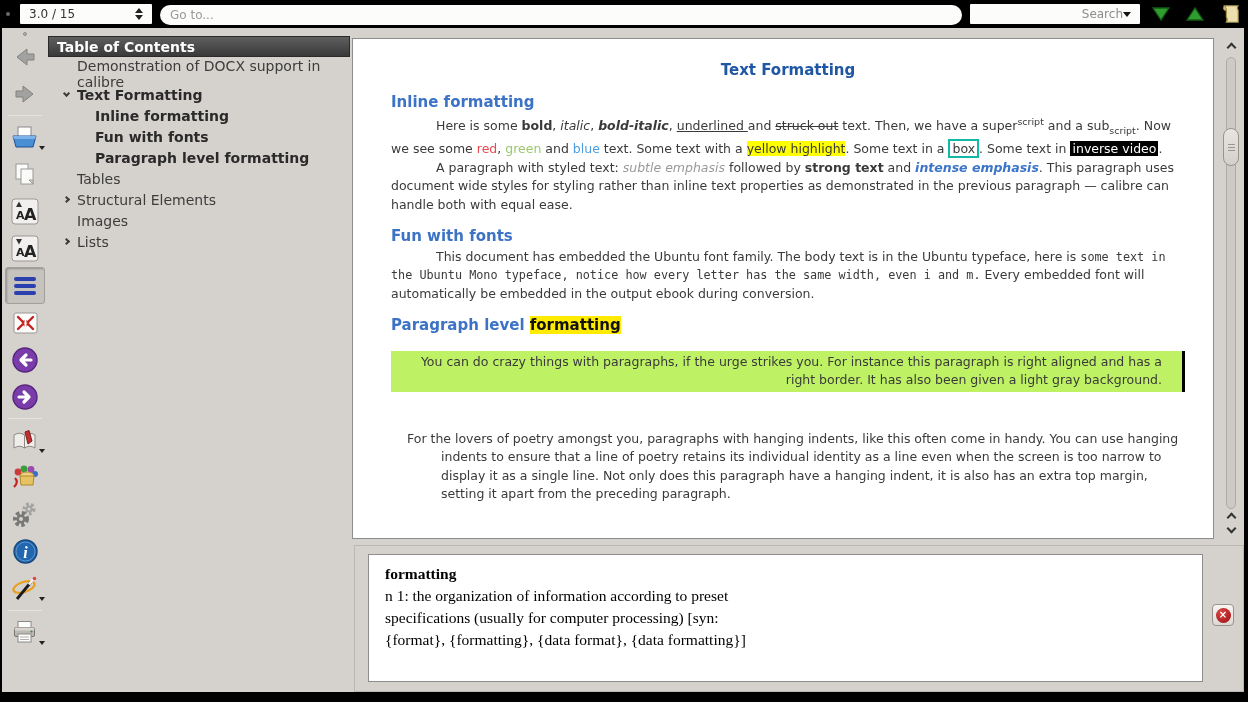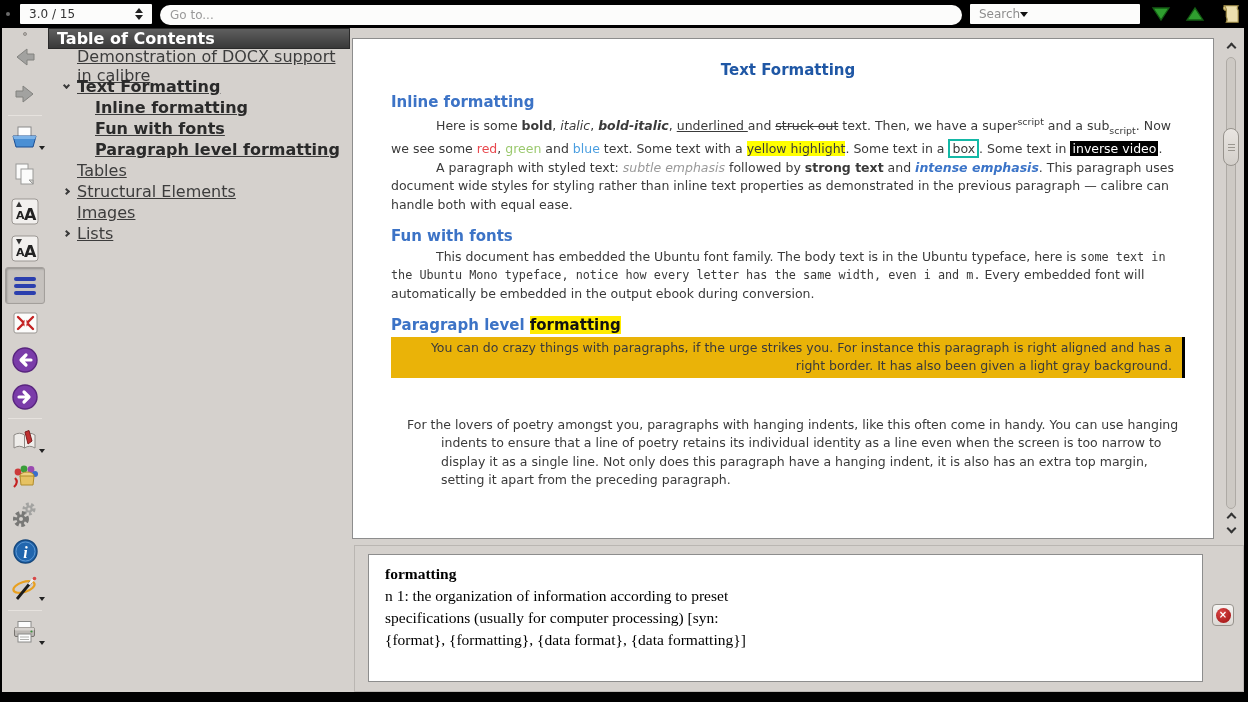--- a/index.html
+++ b/index.html
@@ -13,61 +13,61 @@
   .field { height:20px; background:#fcfcfb; border-radius:1px; display:flex; align-items:center;
            font-size:12px; color:#333; padding:0 9px; }
   .spinner { width:132px; justify-content:space-between; }
   .spin-arrows { display:flex; flex-direction:column; gap:2px; align-items:center; }
   .tri-up    { width:0; height:0; border-left:4px solid transparent; border-right:4px solid transparent; border-bottom:5px solid #222; }
   .tri-down  { width:0; height:0; border-left:4px solid transparent; border-right:4px solid transparent; border-top:5px solid #222; }
   .goto-wrap { flex:1; }
   .goto-input { width:100%; height:20px; border:none; outline:none; background:#fcfcfb;
                 border-radius:10px; font-size:12px; padding:0 10px; color:#333; font-family:"DejaVu Sans", sans-serif;}
   .goto-input::placeholder { color:#9a9a9a; }
-  .searchbox { width:170px; justify-content:flex-start; color:#8d8d8d; }
+  .searchbox { width:170px; justify-content:flex-end; color:#8d8d8d; }
   .combo-arrow { width:0; height:0; border-left:4px solid transparent; border-right:4px solid transparent; border-top:5px solid #111; }
   .tb-btn { background:none; border:none; display:flex; align-items:center; justify-content:center; cursor:pointer; padding:0 2px; }
 
   
   .body-area { position:absolute; top:28px; left:2px; right:4px; bottom:10px; background:#d5d1cd; display:flex; }
 
   
   .strip { width:46px; display:flex; flex-direction:column; align-items:center; padding-top:2px; }
   .strip-dot { width:4px; height:4px; border-radius:50%; background:#b7b3af; border:1px solid #908c88; margin:2px 0 2px 0; }
   .slot { height:37px; width:40px; display:flex; align-items:center; justify-content:center; position:relative; cursor:pointer; }
   .slot.pressed { background:#c6c2be; border:1px solid #a39f9b; border-radius:3px; box-shadow:inset 1px 1px 2px rgba(0,0,0,.25); }
   .slot .mini-chev { position:absolute; right:0px; bottom:6px; width:0; height:0;
                      border-left:3px solid transparent; border-right:3px solid transparent; border-top:4px solid #222; }
   .sep { width:34px; height:1px; background:#b3afab; border-bottom:1px solid #e6e2de; margin:3px 0; }
   .tocbars { display:flex; flex-direction:column; gap:3px; }
   .tocbars div { width:22px; height:4px; background:#2b3fae; border-radius:2px; }
 
   
-  .tocpanel { width:302px; padding-top:0; font-size:16px; color:#3c3c3c;text-decoration:underline; }
+  .tocpanel { width:302px; padding-top:8px; font-size:14px; color:#3c3c3c; }
   .toc-header { height:21px; background:linear-gradient(#5f5f5f,#393939); border:1px solid #2a2a2a;
                 color:#fff; font-weight:bold; display:flex; align-items:center; padding-left:8px; }
   .toc-list { padding-top:6px; }
   .toc-item { height:21px; display:flex; align-items:center; cursor:pointer; }
   .toc-item.lvl1 { padding-left:16px; }
   .toc-item.lvl2 { padding-left:34px; }
   .toc-item.bold { font-weight:bold; color:#2a2a2a; }
   .chev { display:inline-block; width:5px; height:5px; border-right:2px solid #3a3a3a; border-bottom:2px solid #3a3a3a; margin-right:8px; flex:none; }
   .chev.down  { transform:rotate(45deg); margin-top:-2px; }
   .chev.right { transform:rotate(-45deg); }
   .chev.none  { visibility:hidden; }
 
   
   .content-wrap { flex:1; display:flex; flex-direction:column; padding:10px 0 0 2px; }
   .page-row { flex:1; display:flex; min-height:0; }
   .page { flex:1; background:#fff; border:1px solid #8d8d8d; padding:12px 28px 0 38px;
           font-size:12.5px; line-height:18.5px; color:#3a3a3a; overflow:hidden; }
   .doc-title { text-align:center; color:#1f57a5; font-weight:bold; font-size:15px; margin:10px 0 4px; }
   .sec { color:#3c73c6; font-size:15px; font-weight:bold; margin:13px 0 2px; }
   p.body { text-indent:45px; }
-  .gray-para { background:#eab308; border-right:3px solid #000; text-align:right; padding:2px 10px; margin-top:2px; }
+  .gray-para { background:#bef264; border-right:3px solid #000; text-align:right; padding:2px 20px; margin-top:16px; }
   .hanging { margin-top:38px; padding-left:34px; text-indent:-34px;margin-left:16px; }
 
   
   .b { font-weight:bold; } .i { font-style:italic; } .bi { font-weight:bold; font-style:italic; }
   .u { text-decoration:underline; } .strike { text-decoration:line-through; }
   .sup { vertical-align:super; font-size:9.5px; } .sub { vertical-align:sub; font-size:9.5px; }
   .red { color:#e8484e; } .green { color:#9bc96e; } .blue { color:#4b9ee0; }
   .hl { background:#ffff00; }
   .box { border:2px solid #14b8a6; padding:0 2px; }
   .inverse { background:#000; color:#fff; padding:0 2px; }

